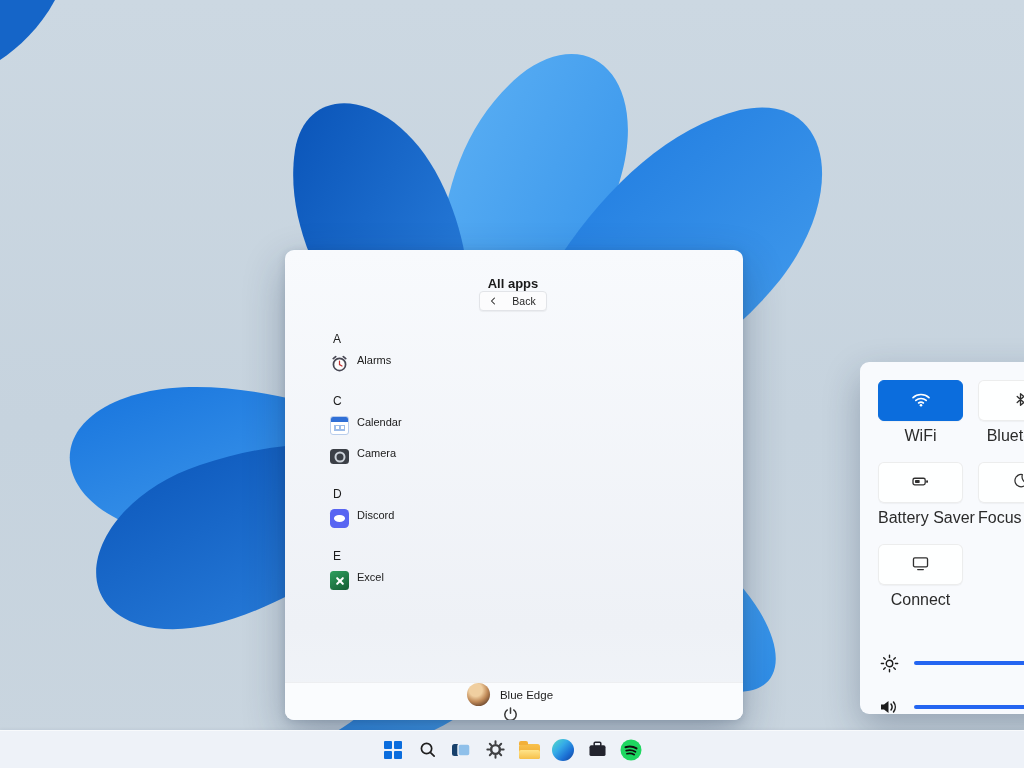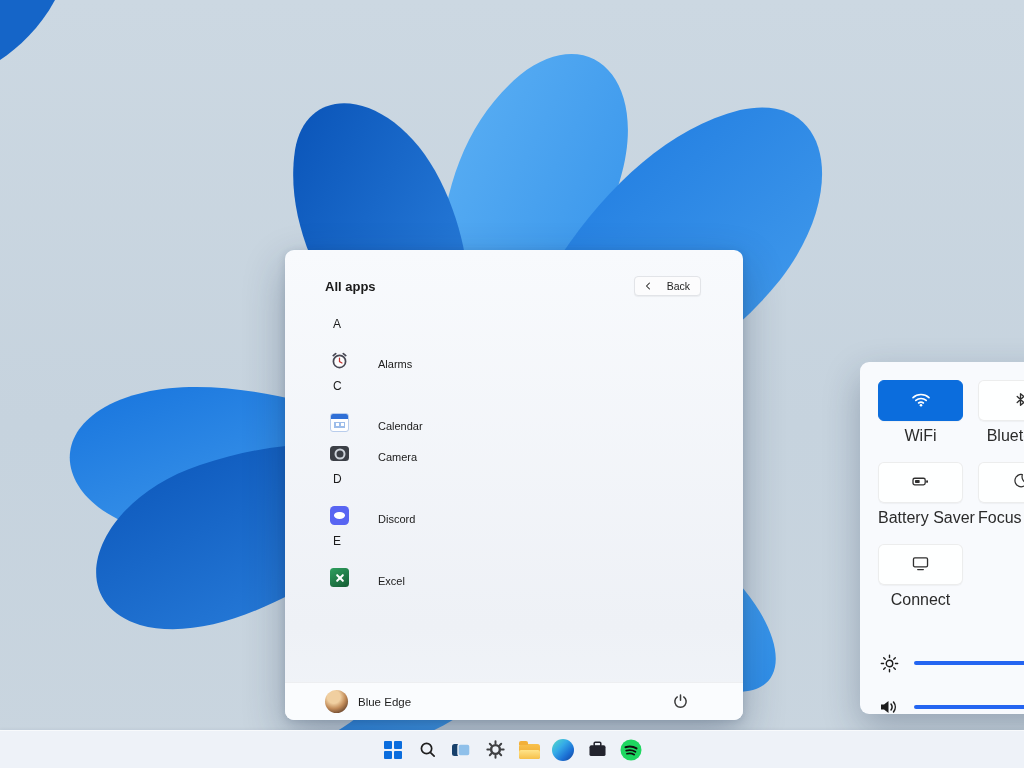--- a/index.html
+++ b/index.html
@@ -8,28 +8,28 @@
             background:linear-gradient(180deg,#ccd8e2 0%,#c6d3de 55%,#c9d5df 100%); }
 
   
   .wallpaper { position:absolute; inset:0; z-index:0; }
 
   
   .start-menu { position:absolute; left:285px; top:250px; width:458px; height:470px; z-index:10;
                 background:linear-gradient(180deg,#f8fafd 0%,#eef1f6 80%,#f1f4f8 100%);
                 border-radius:9px; box-shadow:0 16px 42px rgba(20,40,70,.30), 0 2px 8px rgba(20,40,70,.15);
                 overflow:hidden; }
-  .sm-header { display:flex; align-items:center; justify-content:space-between; padding:26px 42px 0 40px; }
+  .sm-header { display:flex; align-items:center; justify-content:center; padding:26px 42px 0 40px;flex-direction:column; }
   .sm-title { font-size:13px; font-weight:700; color:#1a1a1a; }
   .back-btn { display:flex; align-items:center; gap:16px; background:#fcfcfd; border:1px solid #e2e4e8;
               border-radius:4px; padding:3px 10px; font-size:10.5px; color:#1f1f1f; cursor:pointer;
               box-shadow:0 1px 1px rgba(0,0,0,.05); font-family:inherit; }
   .sm-list { margin-top:12px; padding:0 34px 0 45px; }
   .sm-letter { height:31px; display:flex; align-items:center; font-size:12px; color:#1c1c1c; padding-left:3px; cursor:pointer; }
-  .sm-row { height:31px; display:flex; align-items:flex-end; gap:29px; cursor:pointer; border-radius:4px; }
+  .sm-row { height:31px; display:flex; align-items:flex-start; gap:8px; cursor:pointer; border-radius:4px; }
   .sm-label { font-size:11px; color:#202020; }
   .appicon { width:19px; height:19px; flex:none; display:flex; align-items:center; justify-content:center; }
 
   
   .ic-calculator { width:19px;height:19px;border-radius:4px;background:linear-gradient(150deg,#7fb1f5,#2c5fc4);position:relative; }
   .ic-calculator::before { content:"";position:absolute;left:4px;right:4px;top:3px;height:5px;background:rgba(255,255,255,.92);border-radius:1.5px; }
   .ic-calculator::after { content:"";position:absolute;left:4px;right:4px;top:10px;bottom:3px;
       background:repeating-linear-gradient(90deg,rgba(255,255,255,.9) 0 3px,transparent 3px 6px); border-radius:1px; }
   .ic-calendar { width:19px;height:19px;border-radius:3px;background:#fff;border:1px solid #b9cdec;position:relative;overflow:hidden; }
   .ic-calendar::before { content:"";position:absolute;top:0;left:0;right:0;height:5px;background:#2f6fd6; }
@@ -41,21 +41,21 @@
   .ic-discord { width:19px;height:19px;border-radius:4.5px;background:var(--discord,#5865f2);position:relative; }
   .ic-discord::before { content:"";position:absolute;left:4px;right:4px;top:6px;height:7px;background:#fff;border-radius:45% 45% 50% 50%; }
   .ic-edge { width:19px;height:19px;border-radius:50%;background:linear-gradient(135deg,#55dcc4 0%,#35abe8 38%,#1b6fd4 70%,#14418f 100%); }
   .ic-excel { width:19px;height:19px;border-radius:3.5px;background:linear-gradient(150deg,var(--excel,#2fa05f),#145c33);position:relative; }
   .ic-excel::before,.ic-excel::after { content:"";position:absolute;left:50%;top:50%;width:10px;height:2px;background:#fff;border-radius:1px; }
   .ic-excel::before { transform:translate(-50%,-50%) rotate(45deg); }
   .ic-excel::after { transform:translate(-50%,-50%) rotate(-45deg); }
 
   .sm-footer { position:absolute; left:0; right:0; bottom:0; height:38px; background:rgba(251,253,255,.85);
                border-top:1px solid rgba(0,0,0,.05); display:flex; align-items:center; justify-content:space-between;
-               padding:0 48px 0 40px; }
+               padding:0 48px 0 40px;flex-direction:column; }
   .user-chip { display:flex; align-items:center; gap:10px; cursor:pointer; background:none; border:none; font-family:inherit; }
   .avatar { width:23px; height:23px; border-radius:50%;
             background:radial-gradient(circle at 38% 30%, #f0cfa0 0 30%, #c08a58 55%, #6e4a30 80%, #42301f 100%); }
   .user-name { font-size:11.5px; color:#1e1e1e; }
   .power-btn { width:30px;height:30px;border-radius:4px;background:none;border:none;display:flex;align-items:center;justify-content:center;cursor:pointer; }
 
   
   .quick-settings { position:absolute; left:860px; top:362px; width:300px; height:352px; z-index:10;
                     background:#f8fafd; border-radius:9px; box-shadow:0 14px 36px rgba(20,40,70,.28);
                     padding:18px; }

